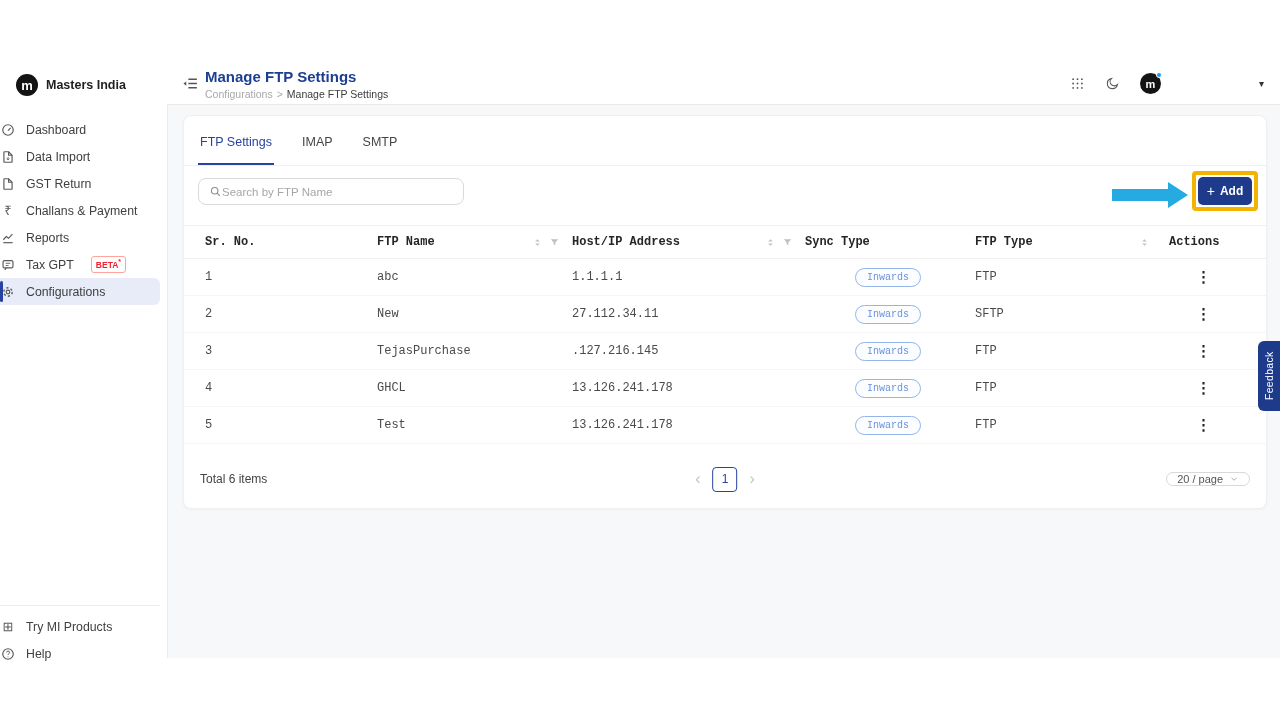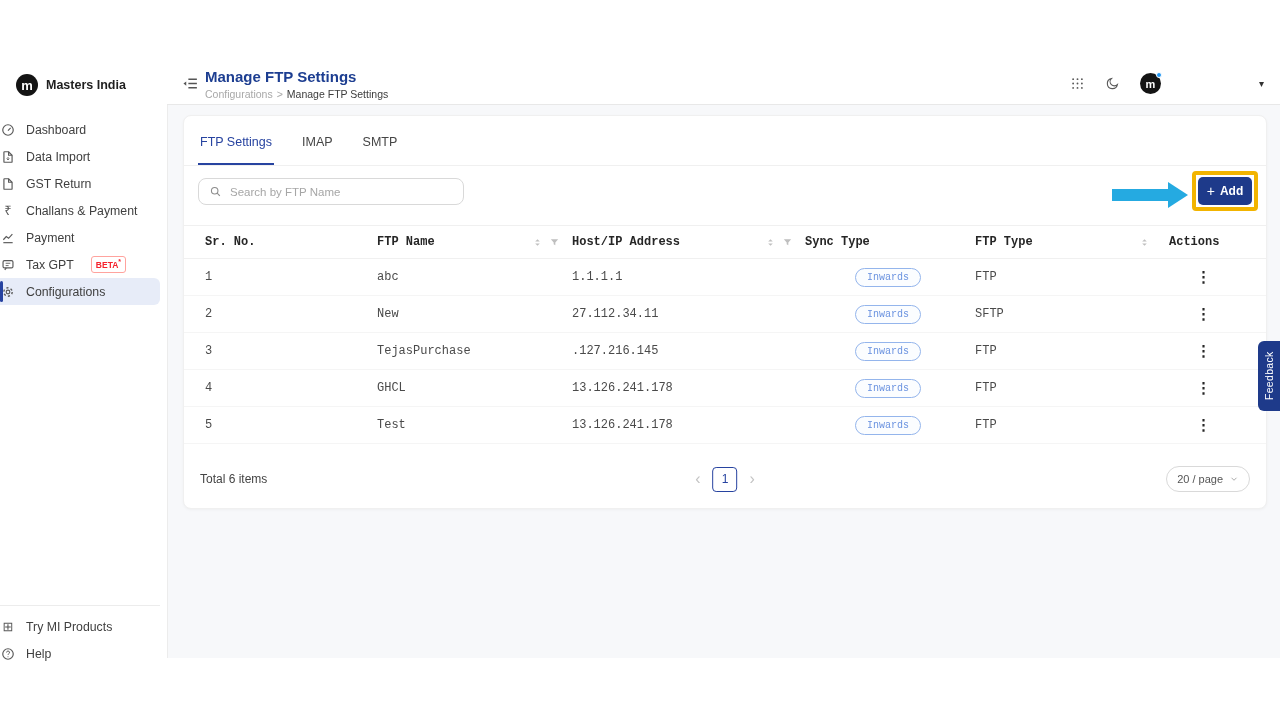--- a/index.html
+++ b/index.html
@@ -64,21 +64,21 @@
   .tabs-row { position:absolute; left:0; top:0; right:0; height:50px;
     border-bottom:1px solid #f0f0f0; display:flex; align-items:center;
     padding-left:14px; gap:26px; }
   .tab { position:relative; font-size:12.5px; color:#454545; padding:17px 2px 15px; cursor:pointer; }
   .tab.active { color:#2743a0; font-weight:normal; }
   .tab.active::after { content:""; position:absolute; left:0; right:0; bottom:-1px;
     height:2px; background:#2743a0; }
 
   .search-box { position:absolute; left:14px; top:62px; width:266px; height:27px;
     border:1px solid #d9d9d9; border-radius:8px; display:flex; align-items:center;
-    padding:0 10px; gap:8px; background:#fff; }
+    padding:0 10px; background:#fff; }
   .search-box .icon { color:#8c8c8c; display:flex; }
   .search-box input { border:none; outline:none; flex:1; font-size:11.5px; color:#444;
     background:transparent; font-family:inherit; }
   .search-box input::placeholder { color:#a6a6a6; }
 
   .anno-arrow { position:absolute; left:928px; top:66px; width:76px; height:26px; }
   .anno-arrow .shaft { position:absolute; left:0; top:7px; width:56px; height:12px; background:#25aae1; }
   .anno-arrow .head { position:absolute; left:56px; top:0; width:0; height:0;
     border-top:13px solid transparent; border-bottom:13px solid transparent;
     border-left:20px solid #25aae1; }
@@ -108,21 +108,21 @@
 
   
   .footer-row { position:absolute; left:0; right:0; top:343px; height:40px; display:flex;
     align-items:center; padding:0 16px; font-size:12px; color:#444; }
   .pager { position:absolute; left:50%; transform:translateX(-50%); display:flex;
     align-items:center; gap:12px; }
   .page-nav { color:#c4c4c4; font-size:16px; cursor:pointer; line-height:1; }
   .page-current { width:25px; height:25px; border:1px solid #2743a0; border-radius:4px;
     color:#2743a0; font-size:12px; display:flex; align-items:center; justify-content:center;
     background:#fff; cursor:pointer; }
-  .page-size { margin-left:auto; height:26px; border:1px solid #d9d9d9; border-radius:13px;
+  .page-size { margin-left:auto; height:14px; border:1px solid #d9d9d9; border-radius:13px;
     display:flex; align-items:center; gap:6px; padding:0 10px; font-size:11px; color:#555;
     background:#fff; cursor:pointer; }
   .page-size .icon { color:#9a9a9a; display:flex; }
 
   
   .feedback { position:absolute; right:0; top:341px; width:22px; height:70px;
     background:#1e3a8a; color:#fff; font-size:10.5px; display:flex; align-items:center;
     justify-content:center; writing-mode:vertical-rl; transform:rotate(180deg);
     border-radius:0 6px 6px 0; cursor:pointer; letter-spacing:0.3px; }
 </style>
@@ -169,21 +169,21 @@
         </span>
         <span class="label">Challans &amp; Payment</span>
       </div>
       <div class="side-item">
         <span class="icon">
           <svg viewBox="0 0 24 24" width="14" height="14" fill="none" stroke="currentColor" stroke-width="2">
             <path d="M4 20h16"></path>
             <polyline points="4,15 9,9.5 13,12.5 19.5,5.5"></polyline>
           </svg>
         </span>
-        <span class="label">Payment</span>
+        <span class="label">Reports</span>
       </div>
       <div class="side-item">
         <span class="icon">
           <svg viewBox="0 0 24 24" width="14" height="14" fill="none" stroke="currentColor" stroke-width="2">
             <rect x="3.5" y="4.5" width="17" height="12.5" rx="2.5"></rect>
             <path d="M9 17l-2.5 3.5"></path>
             <path d="M8 9h8M8 13h5" stroke-width="1.5"></path>
           </svg>
         </span>
         <span class="label">Tax GPT</span>

